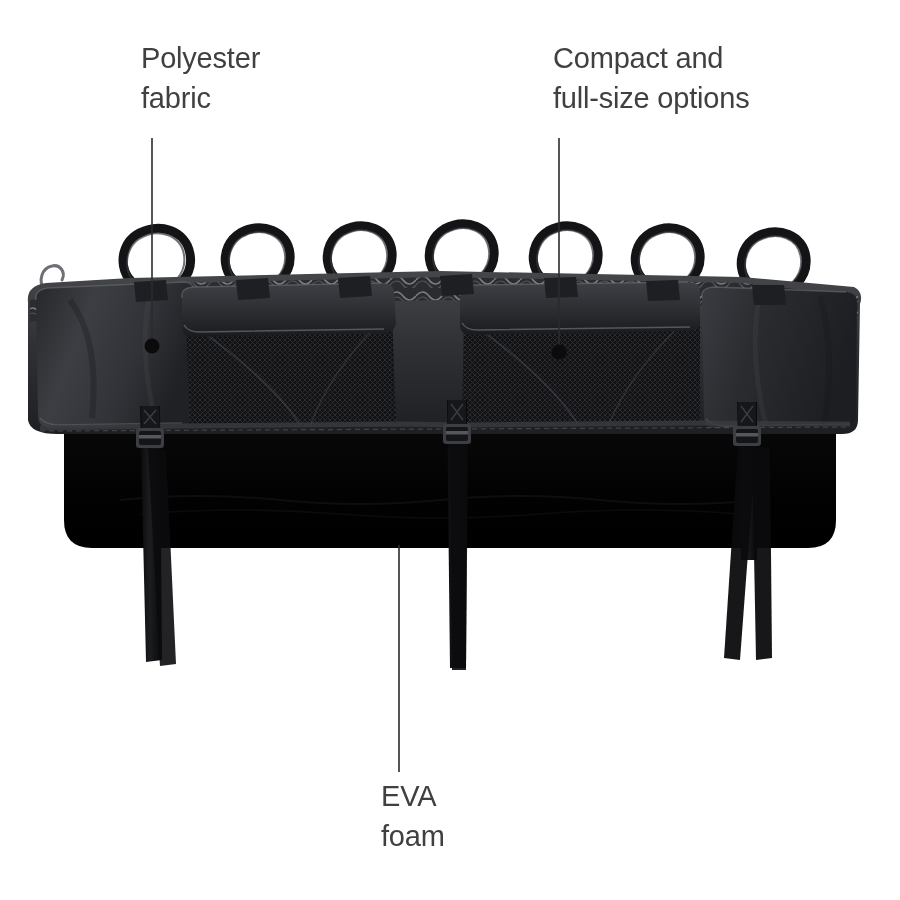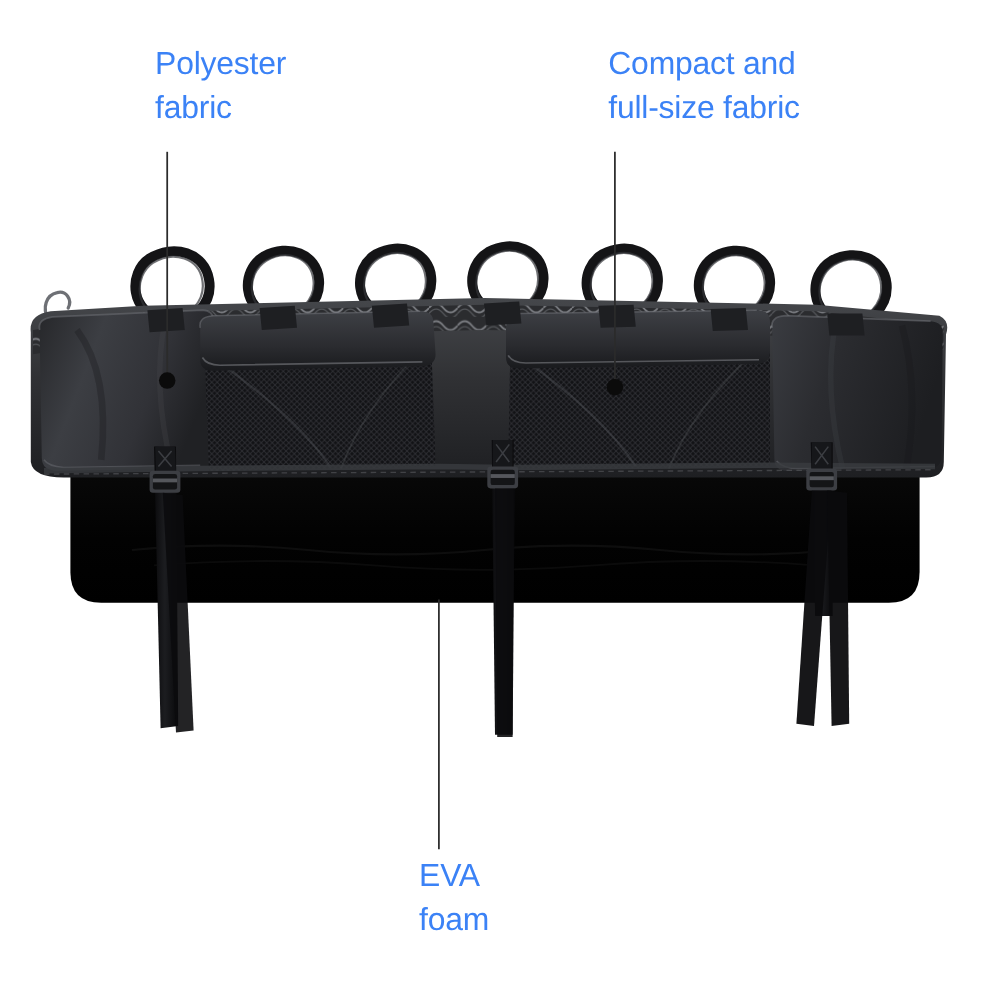--- a/index.html
+++ b/index.html
@@ -22,21 +22,21 @@
   #product-svg {
     position: absolute;
     left: 0;
     top: 0;
     width: 900px;
     height: 900px;
     display: block;
   }
   .callout-label {
     position: absolute;
-    color: #3b82f6;
+    color: #404040;
     font-family: "Liberation Sans", sans-serif;
     font-size: 29px;
     line-height: 1.38;
     letter-spacing: -0.2px;
     white-space: pre-line;
     font-weight: 400;
   }
   #callout-polyester-label { left: 141px; top: 38px; }
   #callout-compact-label  { left: 553px; top: 38px; }
   #callout-eva-label      { left: 381px; top: 776px; }
@@ -268,18 +268,18 @@
     </g>
     <g>
       <line x1="399" y1="545" x2="399" y2="772" stroke="#2b2b2b" stroke-width="1.6"></line>
     </g>
   </svg>
 
   <div class="callout-label" id="callout-polyester-label">Polyester
 fabric</div>
 
   <div class="callout-label" id="callout-compact-label">Compact and
-full-size fabric</div>
+full-size options</div>
 
   <div class="callout-label" id="callout-eva-label">EVA
 foam</div>
 
 </div>
 
 </body></html>

